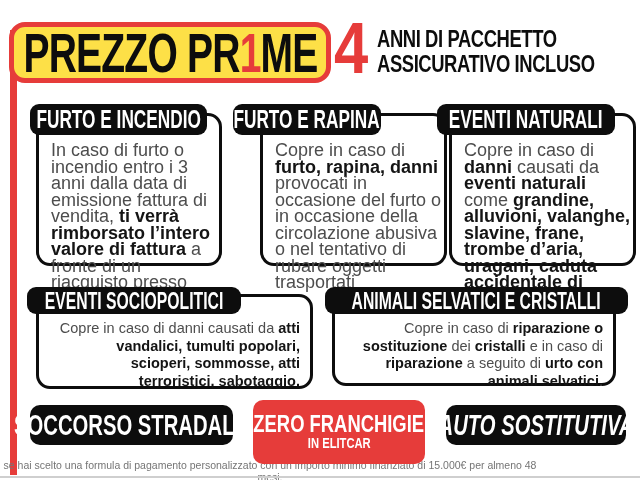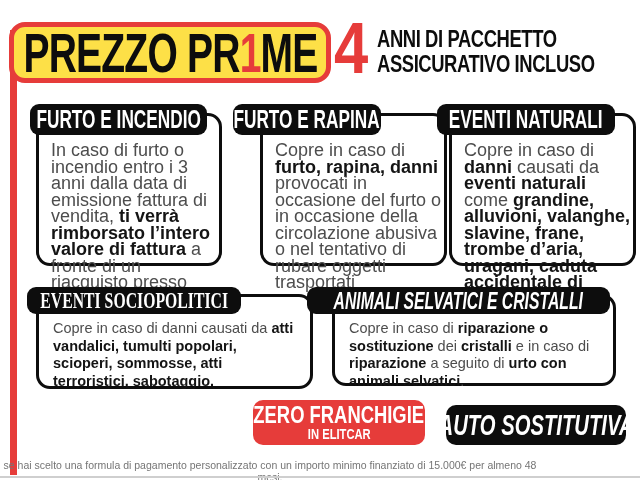--- a/index.html
+++ b/index.html
@@ -47,44 +47,44 @@
   .frame .b { color:#141414; font-weight:700; }
 
   .h-r1 { top:104px; height:31px; }
   .h-r1 .cond { font-size:23px; }
   .f-r1 { top:113px; height:153px; }
   .f-r1 p { font-size:18px; padding:26px 0 0 12px; }
 
   .h-r2 { top:287px; height:27px; }
   .h-r2 .cond { font-size:21px; }
   .f-r2 { top:294px; height:95px; }
-  .f-r2 p { font-size:14.5px; line-height:17.5px; padding:23px 10px 0 14px; }
+  .f-r2 p { font-size:14.5px; line-height:17.5px; padding:23px 10px 0 14px;text-align:right; }
 
   #card1-head { left:30px;  width:177px; }
   #card1-body { left:36px;  width:186px; }
   #card2-head { left:233px; width:148px; }
   #card2-body { left:237px; width:187px;margin-left:23px; }
   #card3-head { left:437px; width:178px; }
   #card3-body { left:441px; width:187px;margin-left:8px; }
-  #card4-head { left:27px;  width:214px;font-family:Liberation Serif, serif; }
+  #card4-head { left:27px;  width:214px; }
   #card4-body { left:36px;  width:277px; }
-  #card5-head { left:307px; width:303px;font-style:italic; }
+  #card5-head { left:325px; width:303px; }
   #card5-body { left:332px; width:284px; height:92px; }
 
   
   .badge {
     position:absolute; border-radius:10px; display:flex; flex-direction:column;
     align-items:center; justify-content:center; color:#fff; z-index:2;
   }
   .badge-black { background:#0d0d0d; top:405px; height:40px; }
   .badge-black .cond { font-size:27px; font-weight:800; transform:scale(0.75,1.1); }
   #badge-soccorso { left:30px; width:203px; }
   #badge-auto     { left:446px; width:180px;font-style:italic; }
   #badge-zero {
-    left:253px; top:400px; width:172px; height:45px; background:var(--red);
+    left:253px; top:400px; width:172px; height:64px; background:var(--red);
   }
   #badge-zero .l1 { font-size:23px; font-weight:800; line-height:23px; transform:scale(0.8,1.05); }
   #badge-zero .l2 { font-size:14px; font-weight:800; line-height:15px; transform:scale(0.8,1.0); }
 
   .disclaimer {
     position:absolute; left:0; top:459px; width:540px; text-align:center;
     font-size:10.5px; color:#757575; letter-spacing:0;
   }
   .bottom-line { position:absolute; left:0; top:476px; width:640px; height:2px; background:#cfcfcf; }
 </style>
@@ -134,20 +134,23 @@
     <p><span>Copre in caso di danni causati da </span><span class="b">atti vandalici, tumulti popolari, scioperi, sommosse, atti terroristici, sabotaggio.</span></p>
   </div>
 
   <div id="card5-head" class="pill h-r2">
     <span class="cond">ANIMALI SELVATICI E CRISTALLI</span>
   </div>
   <div id="card5-body" class="frame f-r2">
     <p><span>Copre in caso di </span><span class="b">riparazione o sostituzione</span><span> dei </span><span class="b">cristalli</span><span> e in caso di </span><span class="b">riparazione</span><span> a seguito di </span><span class="b">urto con animali selvatici</span><span>.</span></p>
   </div>
 
+  <div id="badge-soccorso" class="badge badge-black">
+    <span class="cond">SOCCORSO STRADALE</span>
+  </div>
 
   <div id="badge-zero" class="badge">
     <span class="cond l1">ZERO FRANCHIGIE</span>
     <span class="cond l2">IN ELITCAR</span>
   </div>
 
   <div id="badge-auto" class="badge badge-black">
     <span class="cond">AUTO SOSTITUTIVA</span>
   </div>
 

